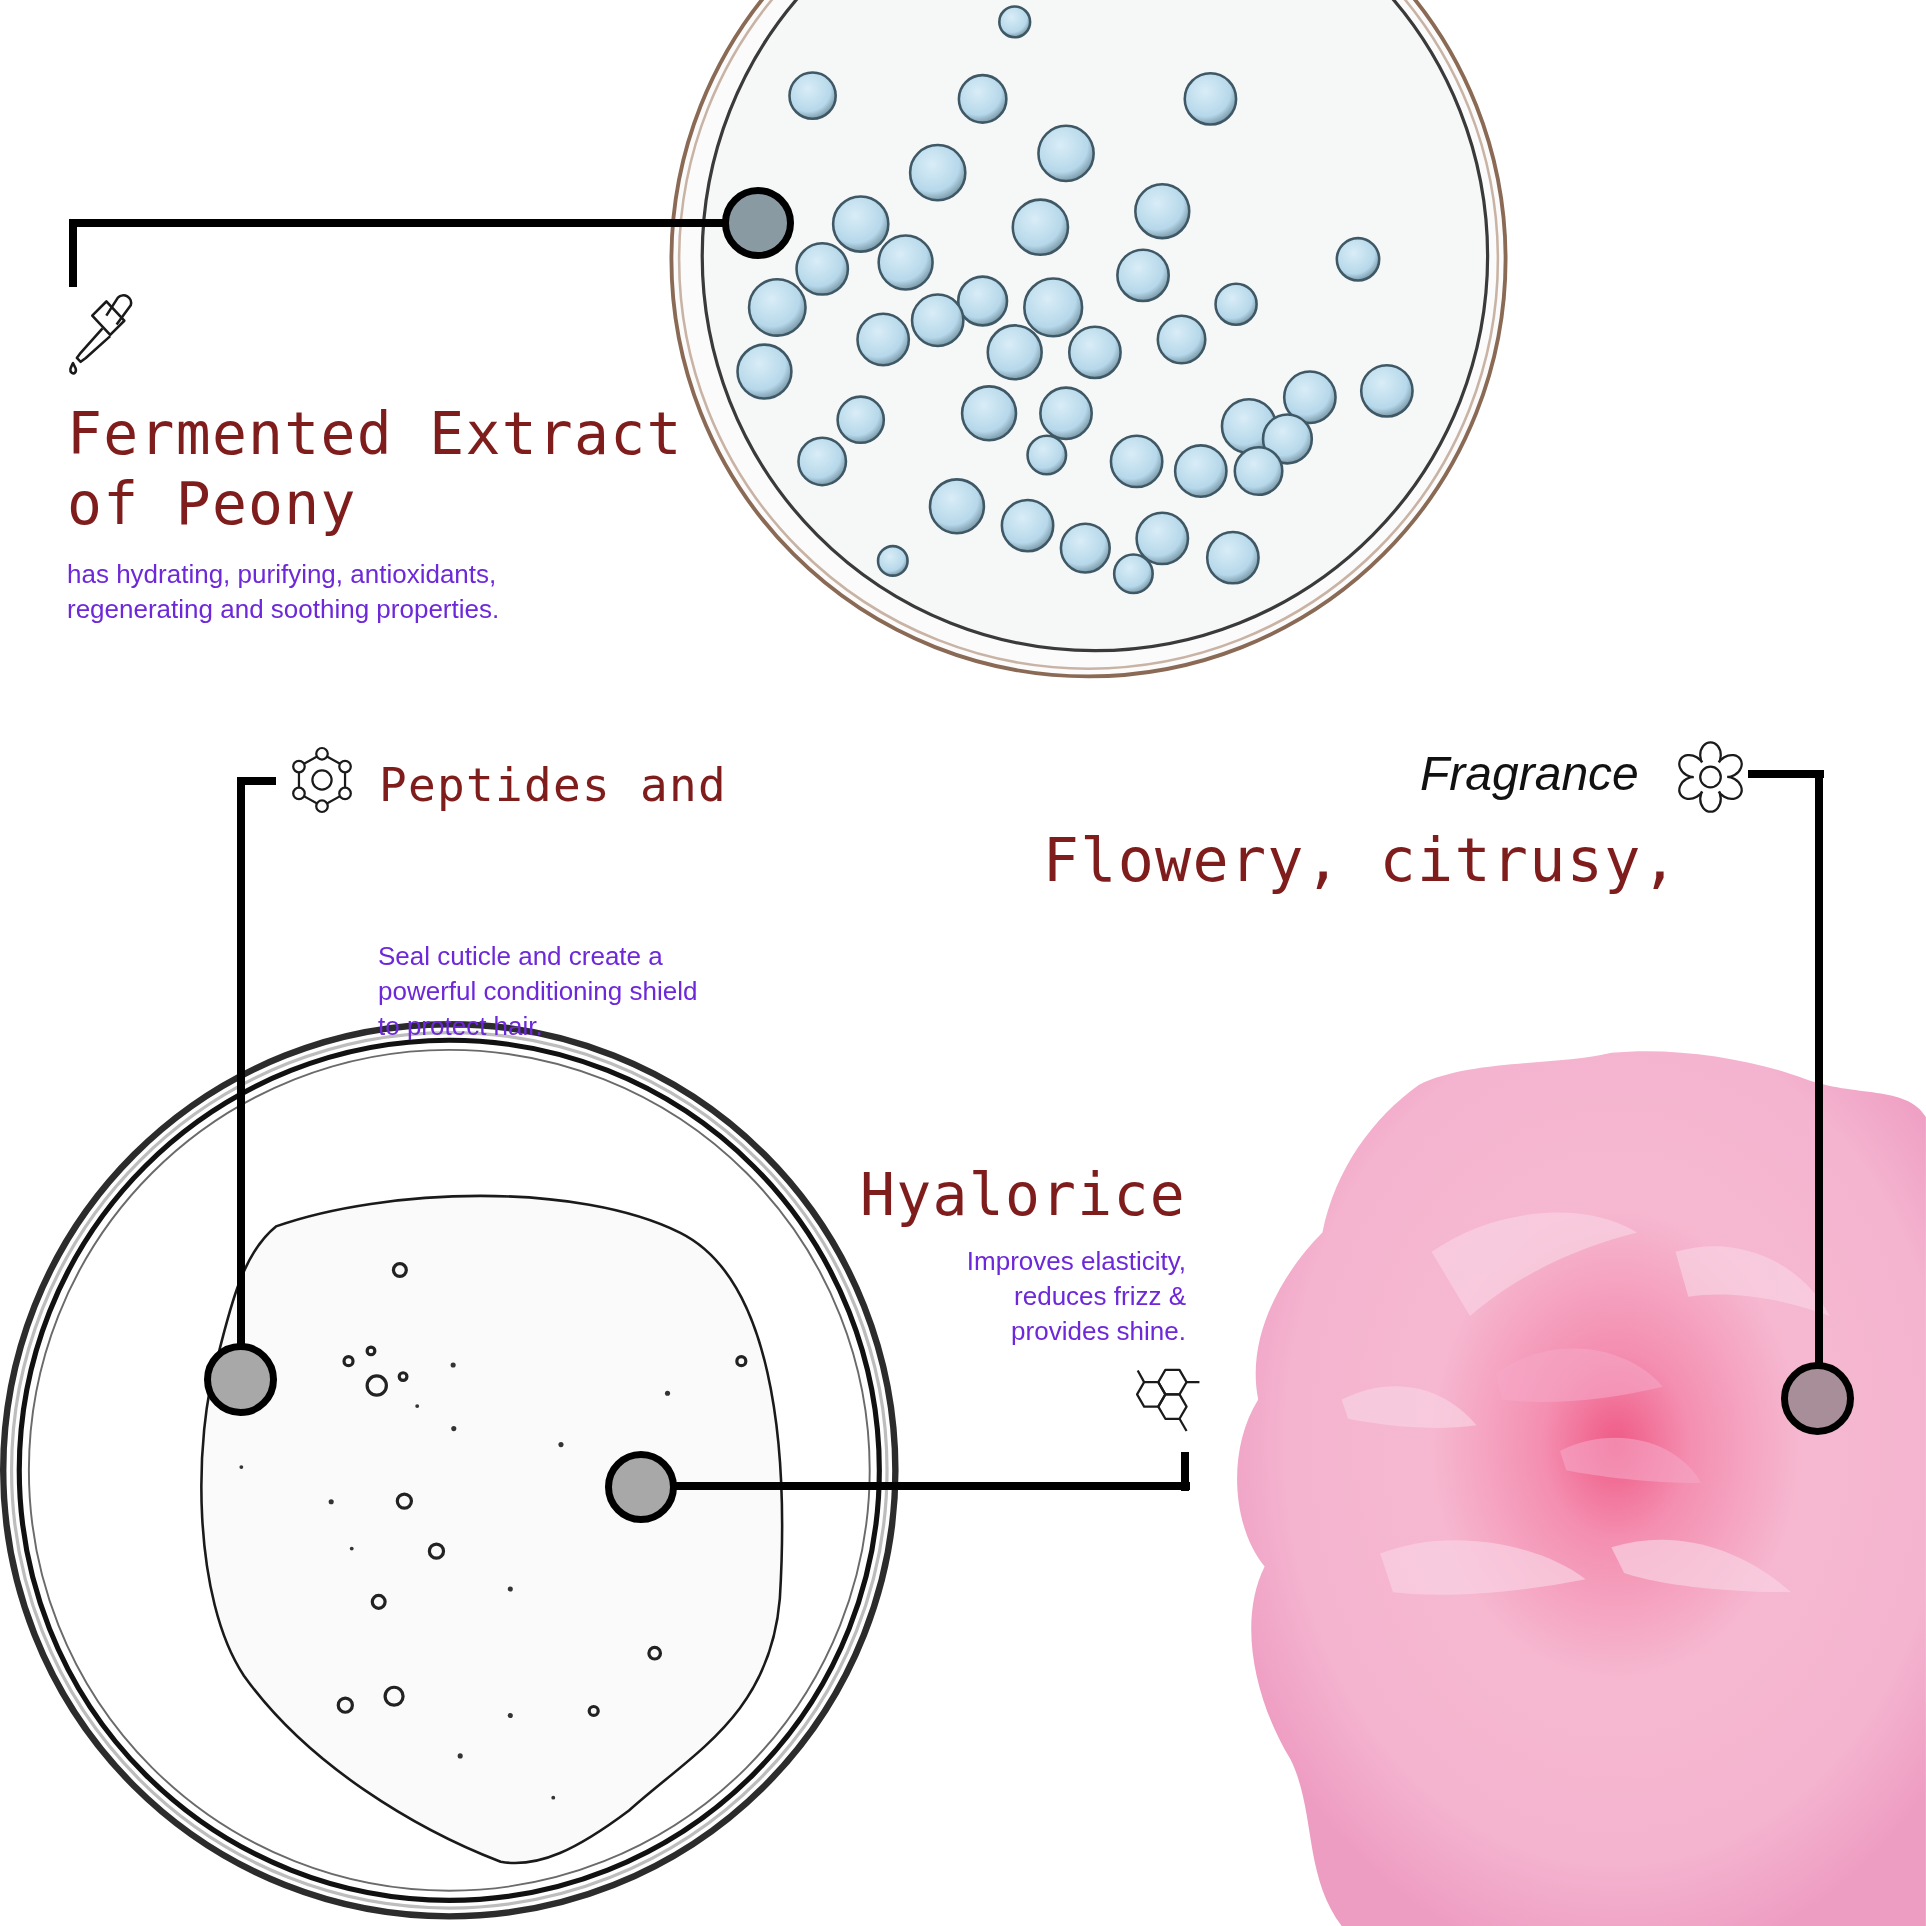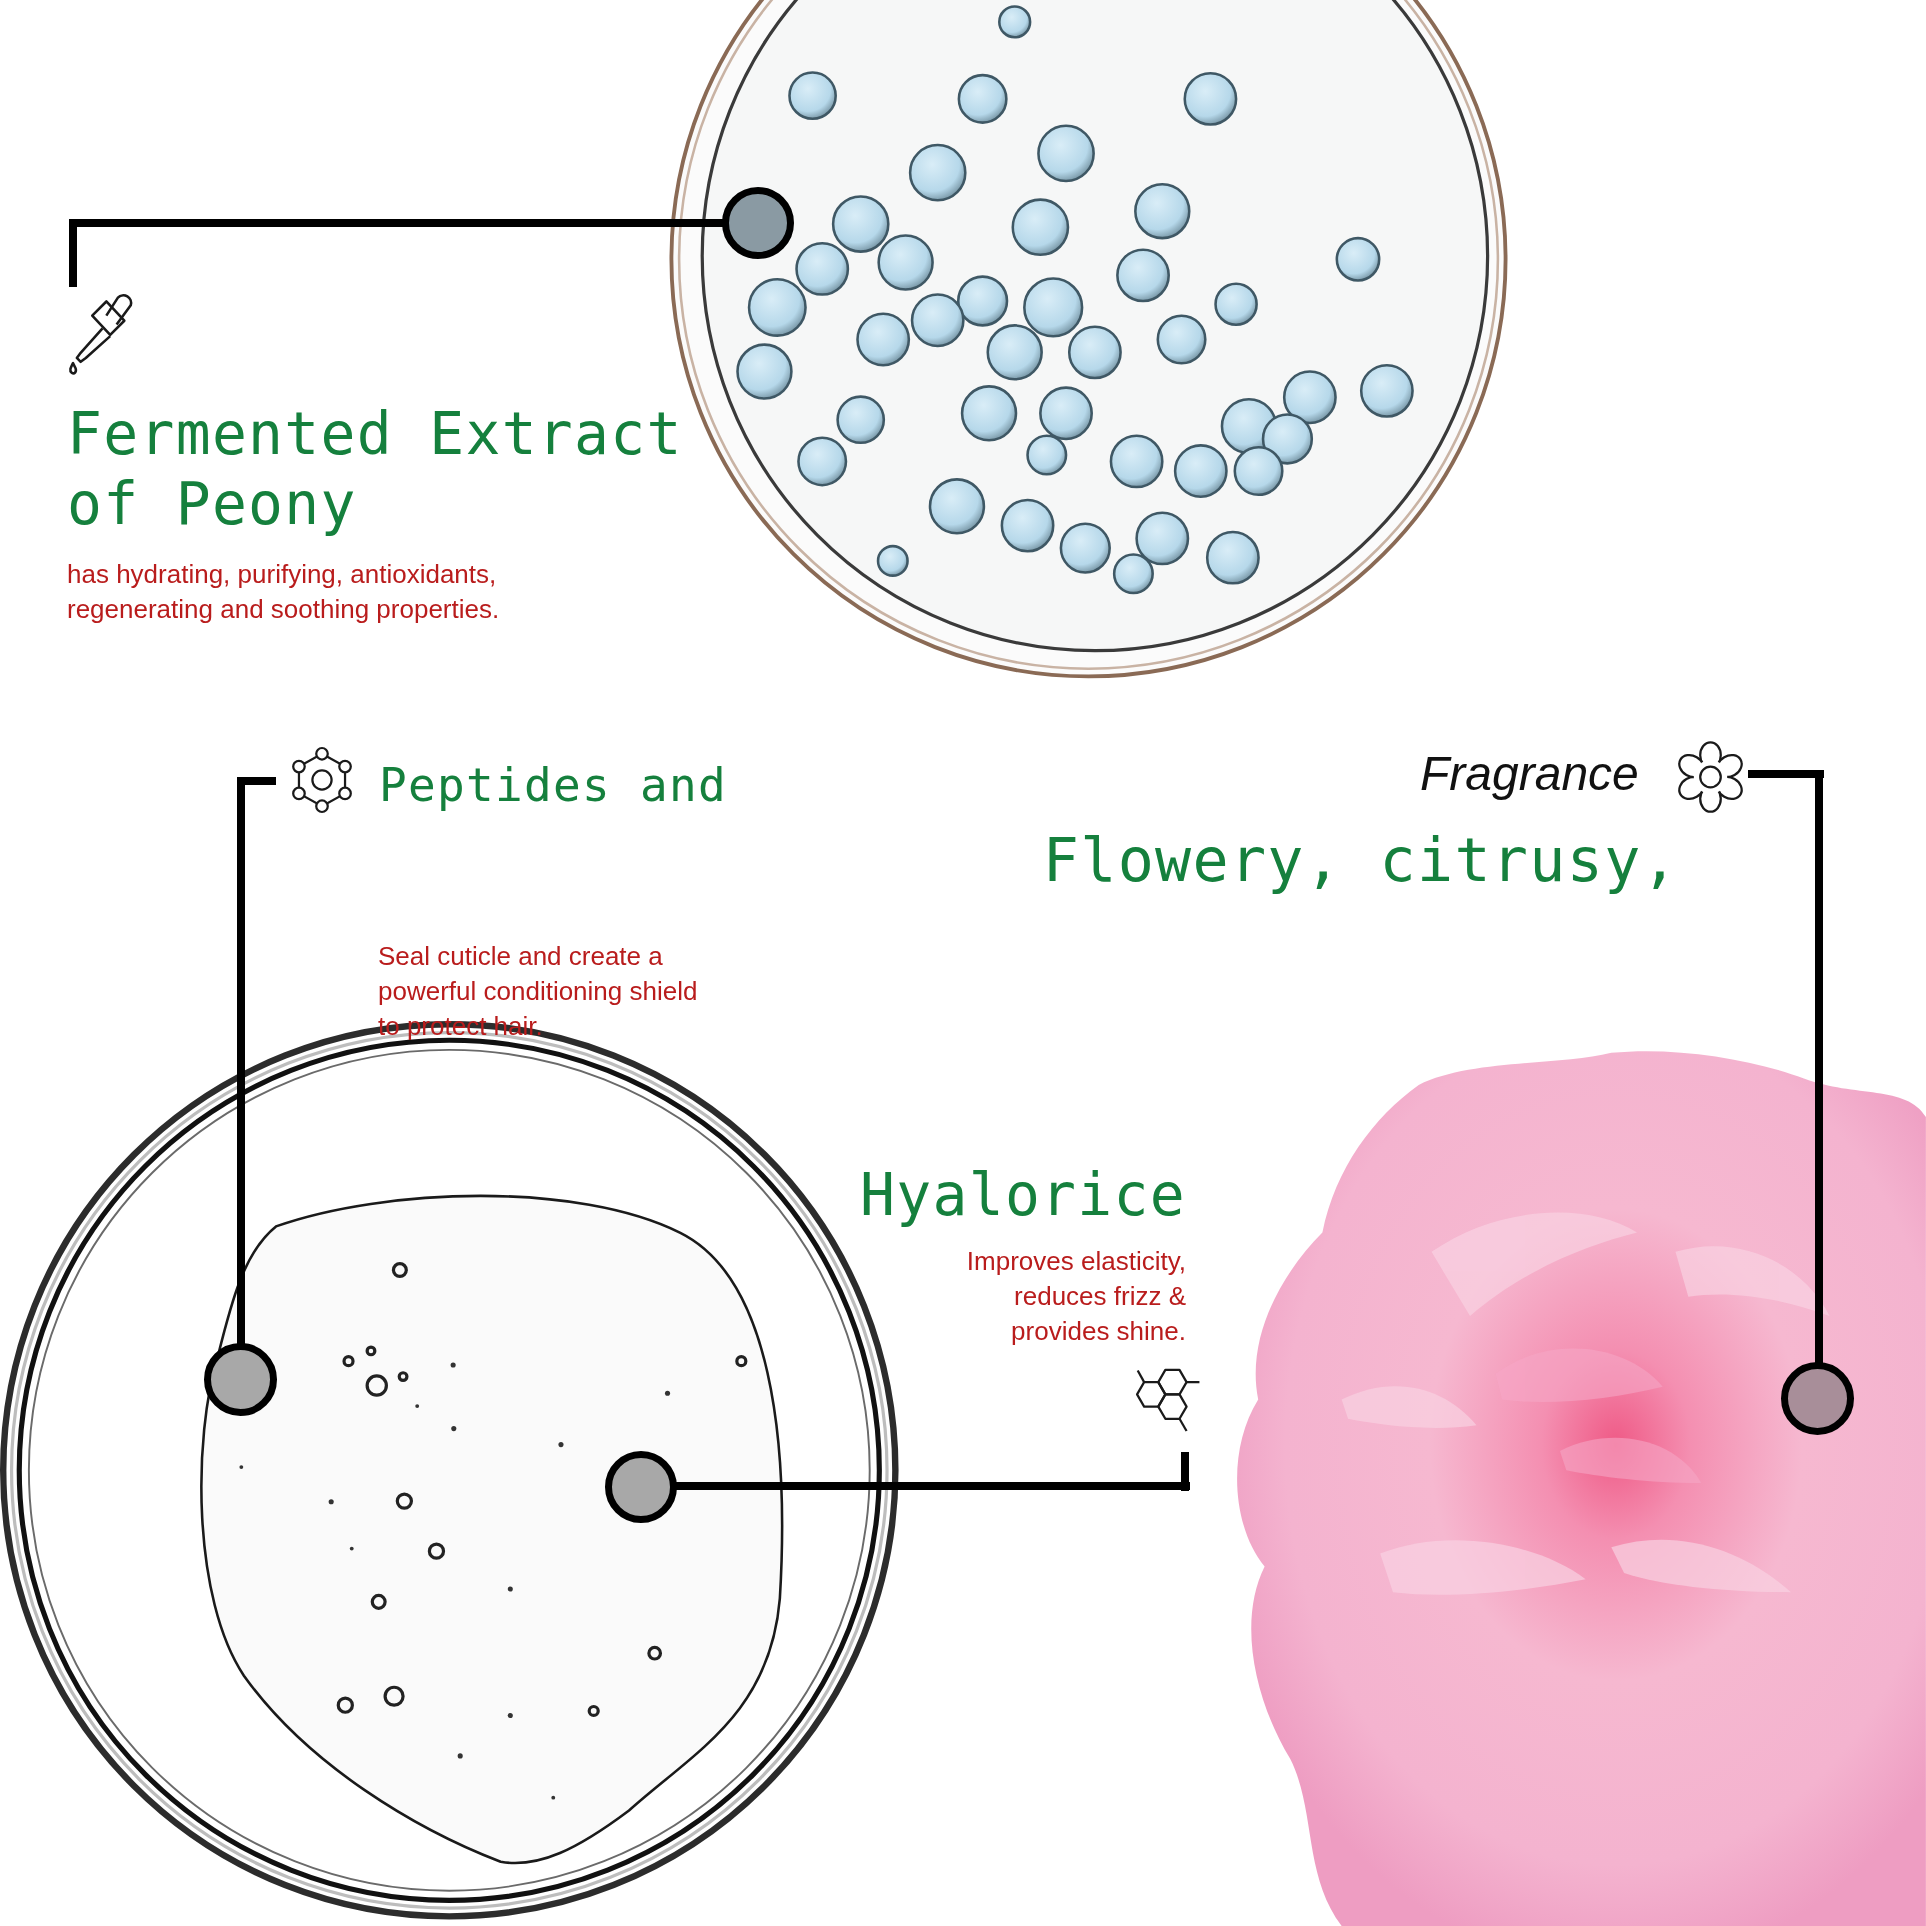--- a/index.html
+++ b/index.html
@@ -1,19 +1,19 @@
 <!DOCTYPE html>
 <html style="font-size:10.3px"><head>
 <meta charset="utf-8">
 <style>
   html, body { margin:0; padding:0; background:#ffffff; }
   body { width:1926px; height:1926px; position:relative; overflow:hidden; font-family:"Liberation Sans", sans-serif; color:#111; }
   .abs { position:absolute; }
-  .mono { font-family:"DejaVu Sans Mono", "Liberation Mono", monospace; color:#15803d; letter-spacing:1.3px; }
-  .sans { font-family:"Liberation Sans", "DejaVu Sans", sans-serif; color:#b91c1c; }
+  .mono { font-family:"DejaVu Sans Mono", "Liberation Mono", monospace; color:#7f1d1d; letter-spacing:1.3px; }
+  .sans { font-family:"Liberation Sans", "DejaVu Sans", sans-serif; color:#6d28d9; }
   .bar { position:absolute; background:#000; }
   .pin { position:absolute; border-radius:50%; border:7.7px solid #000; box-sizing:border-box; }
   svg { display:block; }
 </style>
 </head>
 <body>
 
 <div class="abs" style="left:668px; top:-161px; width:841px; height:847px;">
   <svg width="841" height="847" viewBox="0 0 1310 1320">
     <defs>

